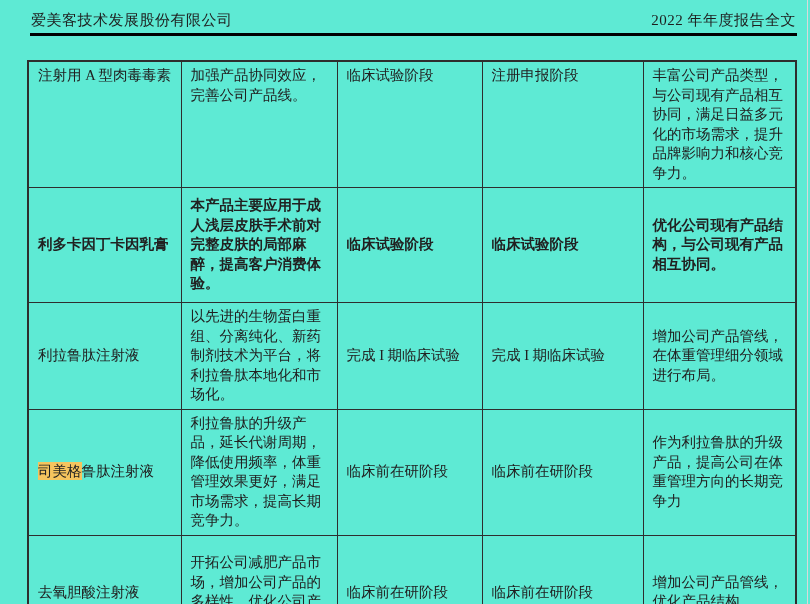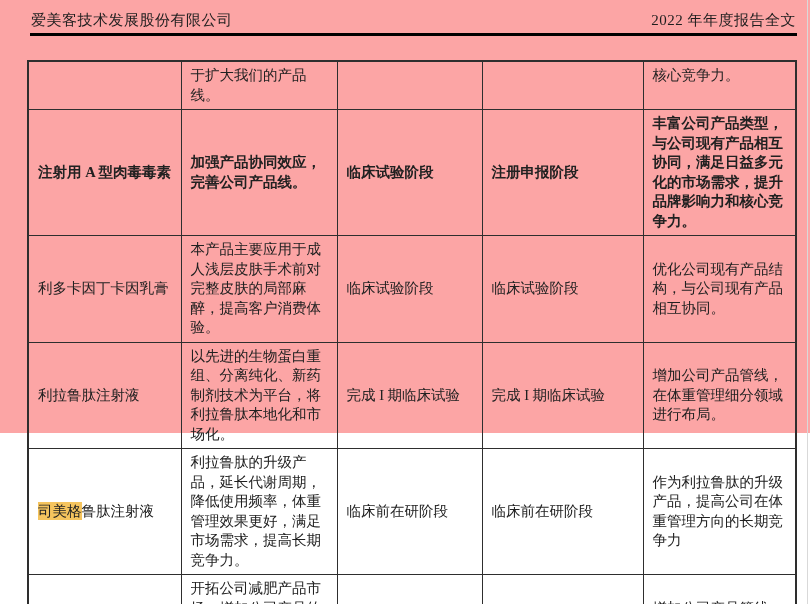--- a/index.html
+++ b/index.html
@@ -4,21 +4,21 @@
 <style>
   * { margin: 0; padding: 0; box-sizing: border-box; }
   html, body {
     width: 810px; height: 604px;
     background: #ffffff;
     font-family: "Liberation Serif", "DejaVu Serif", serif;
     color: #212121;
     overflow: hidden;
     position: relative;
   }
-  .page { position: relative; width: 810px; height: 433px; background: #fca5a5; }
+  .page { position: relative; width: 810px; height: 604px; background: #5eead4; }
 
   .header {
     position: absolute;
     left: 31px; right: 14px; top: 11px;
     display: flex;
     justify-content: space-between;
     align-items: baseline;
     font-size: 15px;
     color: #1e1e1e;
     letter-spacing: 0.5px;
@@ -82,27 +82,20 @@
   <table class="pipeline">
     <colgroup>
       <col style="width:153px">
       <col style="width:156px">
       <col style="width:145px">
       <col style="width:161px">
       <col style="width:153px">
     </colgroup>
     <tbody>
         <tr>
-          <td></td>
-          <td>于扩大我们的产品线。</td>
-          <td></td>
-          <td></td>
-          <td>核心竞争力。</td>
-        </tr>
-        <tr>
           <td>注射用 A 型肉毒毒素</td>
           <td>加强产品协同效应，完善公司产品线。</td>
           <td>临床试验阶段</td>
           <td>注册申报阶段</td>
           <td>丰富公司产品类型，与公司现有产品相互协同，满足日益多元化的市场需求，提升品牌影响力和核心竞争力。</td>
         </tr>
         <tr>
           <td>利多卡因丁卡因乳膏</td>
           <td>本产品主要应用于成人浅层皮肤手术前对完整皮肤的局部麻醉，提高客户消费体验。</td>
           <td>临床试验阶段</td>

